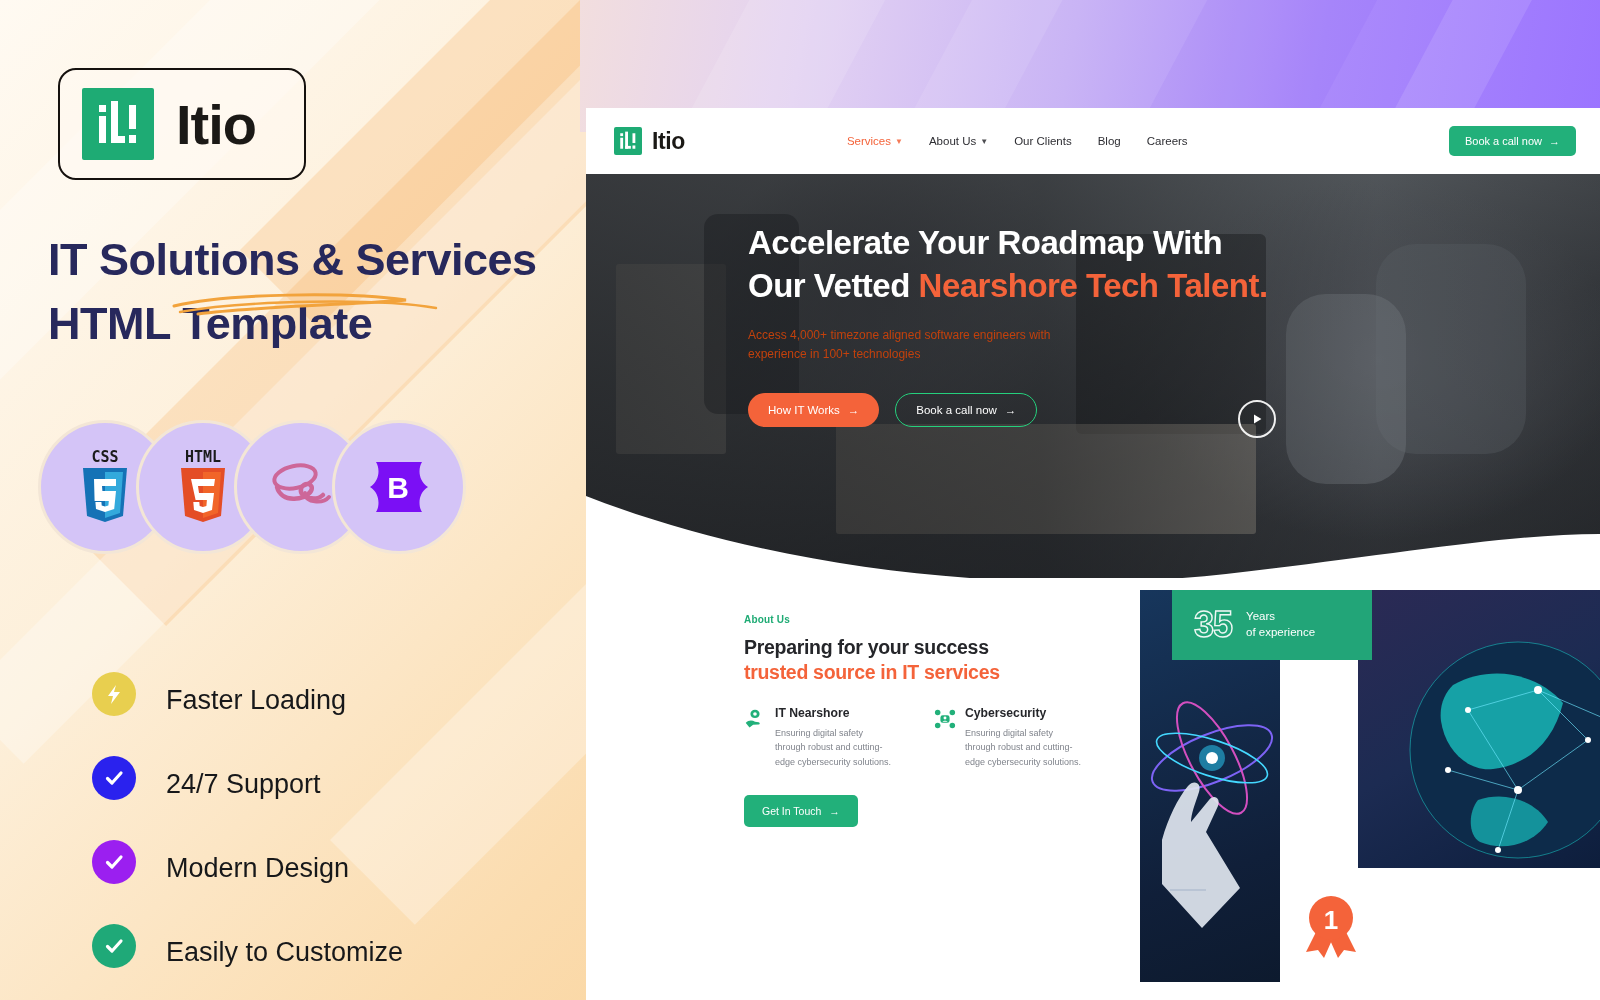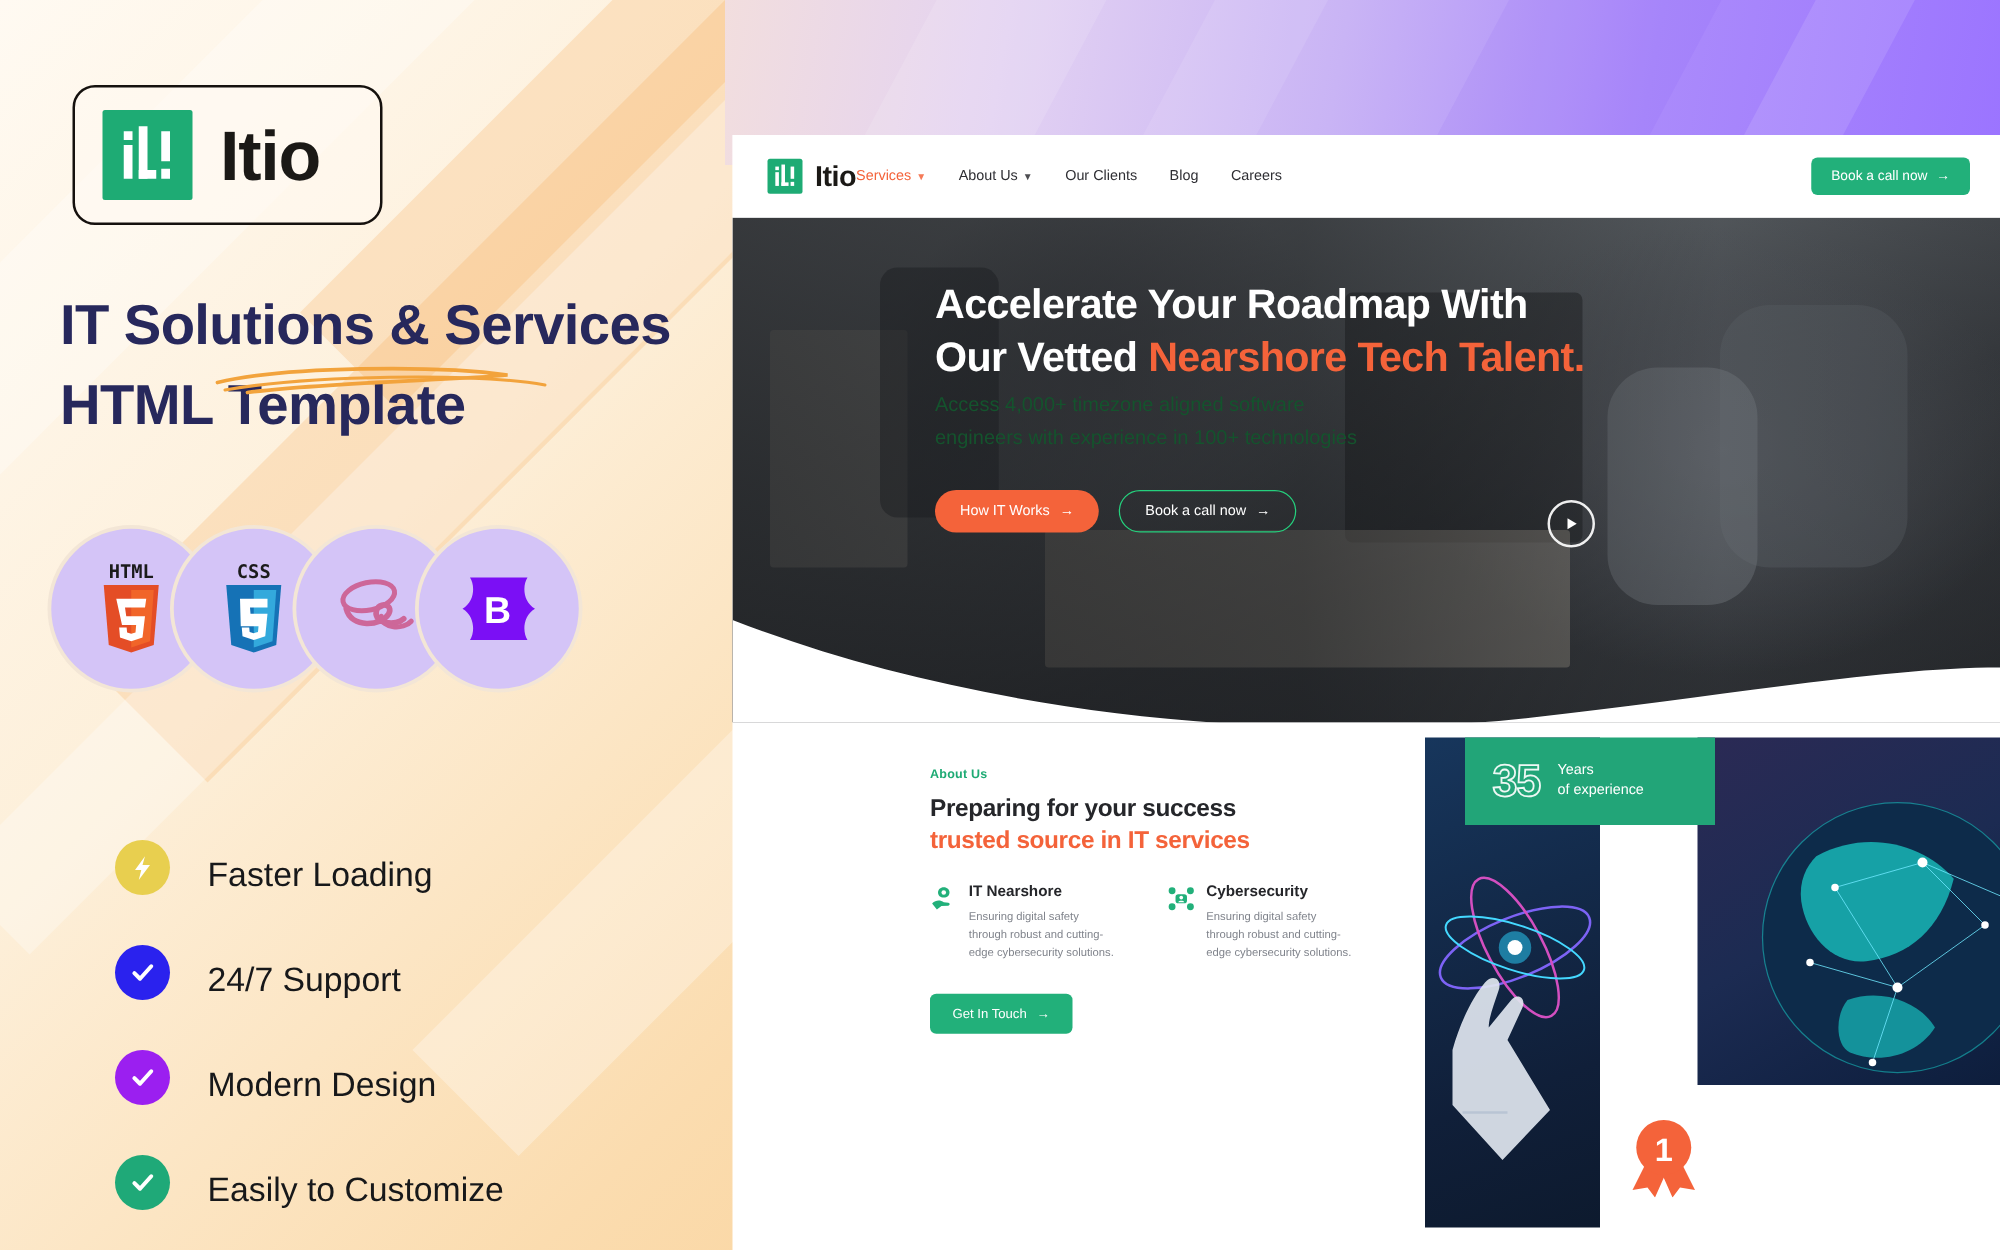--- a/index.html
+++ b/index.html
@@ -48,42 +48,42 @@
   .flabel{font-size:27px;color:#17181a}
 
   
   .site{position:absolute;left:586px;top:108px;width:1014px;height:892px;background:#fff;overflow:hidden}
 
   .nav{height:66px;background:#fff;display:flex;align-items:center;padding:0 0 0 28px;position:relative;z-index:5}
   .nav-logo{display:flex;align-items:center;gap:10px}
   .nav-mark{width:28px;height:28px;background:#1eab74;color:#fff;border-radius:2px;display:flex;
     align-items:center;justify-content:center;font-size:16px;font-weight:700;letter-spacing:-1px;font-family:"DejaVu Sans",sans-serif}
   .nav-word{font-size:23px;font-weight:700;color:#1b1916;letter-spacing:-.4px}
-  .nav-links{display:flex;gap:26px;}
+  .nav-links{display:flex;gap:26px;margin-left:162px}
   .nav-links a{font-size:11.5px;color:#2e2e33;text-decoration:none;display:flex;align-items:center;gap:4px;white-space:nowrap}
   .nav-links a.active{color:#f4633a}
   .chev{font-size:8px;opacity:.85}
   .nav-cta{margin-left:auto;margin-right:24px;background:#22b07a;color:#fff;font-size:11px;
     padding:9px 16px;border-radius:5px;display:flex;align-items:center;gap:7px;white-space:nowrap}
 
   
   .hero{position:relative;height:404px;overflow:hidden}
   .hero-img{position:absolute;inset:0;background:
       radial-gradient(ellipse 340px 250px at 78% 46%,#5d6168 0%,rgba(40,42,46,0) 72%),
       radial-gradient(ellipse 260px 220px at 30% 30%,#62666d 0%,rgba(40,42,46,0) 70%),
       linear-gradient(160deg,#9aa0a6 0%,#6e7479 28%,#44484d 62%,#2c2f33 100%);
   }
   .hero-shade{position:absolute;inset:0;background:linear-gradient(90deg,rgba(16,17,19,.72) 0%,rgba(16,17,19,.58) 45%,rgba(16,17,19,.22) 78%,rgba(16,17,19,.30) 100%)}
   
   .prop{position:absolute;border-radius:3px;opacity:.45}
   .hero-wave{position:absolute;left:0;right:0;bottom:-2px;height:110px}
   .hero-content{position:absolute;left:162px;top:48px;width:520px;z-index:3}
   .hero-content h2{font-size:33px;line-height:1.30;color:#fff;font-weight:700;letter-spacing:-.5px}
   .hero-content h2 .accent{color:#f4633a}
-  .hero-sub{margin-top:4px;font-size:16px;line-height:1.62;color:#14532d;width:345px}
+  .hero-sub{margin-top:18px;font-size:12px;line-height:1.62;color:#c2410c;width:345px}
   .hero-btns{margin-top:28px;display:flex;gap:16px}
   .btn-o{background:#f4633a;color:#fff;font-size:11.5px;padding:10px 20px;border-radius:20px;display:flex;align-items:center;gap:8px}
   .btn-g{border:1.4px solid #25d07d;color:#fff;font-size:11.5px;padding:10px 20px;border-radius:20px;display:flex;align-items:center;gap:8px}
   .play{position:absolute;left:652px;top:226px;width:38px;height:38px;border-radius:50%;
     border:2px solid rgba(255,255,255,.92);display:flex;align-items:center;justify-content:center;z-index:4}
 
   
   .about{position:absolute;left:158px;top:506px;width:340px}
   .eyebrow{font-size:10px;color:#1eab74;font-weight:700;letter-spacing:.2px}
   .about h3{margin-top:10px;font-size:19.5px;line-height:1.30;color:#25262a;font-weight:700;letter-spacing:-.3px}
@@ -155,34 +155,34 @@
       <svg class="swoosh" viewBox="0 0 285 26">
         <path d="M6 16 C60 3, 180 2, 238 10 C200 14, 90 16, 30 24" fill="none" stroke="#f2a33c" stroke-width="3" stroke-linecap="round"></path>
         <path d="M12 22 C80 10, 210 8, 268 18" fill="none" stroke="#f2a33c" stroke-width="2.4" stroke-linecap="round"></path>
       </svg>
     </div>
 
     <div class="badges">
       <div class="badge">
         <div class="bi">
           <svg width="72" height="82" viewBox="0 0 72 82" aria-hidden="true">
+            <text x="36" y="16" text-anchor="middle" font-size="15" font-weight="700" fill="#1b1b1b" font-family="DejaVu Sans Mono, monospace">CSS</text>
+            <path d="M14 22 L58 22 L54 70 L36 76 L18 70 Z" fill="#1572b6"></path>
+            <path d="M36 26 L54 26 L51 67 L36 72 Z" fill="#33a9dc"></path>
+            <path d="M25 33 h22 v7 H33 l.4 5 H47l-1.8 18-9.2 3-9-3-.6-7h6l.3 3.5 3.3 1 3.4-1 .4-4.5H25.6z" fill="#fff"></path>
+          </svg>
+        </div>
+      </div>
+      <div class="badge">
+        <div class="bi">
+          <svg width="72" height="82" viewBox="0 0 72 82" aria-hidden="true">
             <text x="36" y="16" text-anchor="middle" font-size="15" font-weight="700" fill="#1b1b1b" font-family="DejaVu Sans Mono, monospace">HTML</text>
             <path d="M14 22 L58 22 L54 70 L36 76 L18 70 Z" fill="#e44d26"></path>
             <path d="M36 26 L54 26 L51 67 L36 72 Z" fill="#f16529"></path>
             <path d="M24 33 h24 l-1 7 H31 l1 7 h15 l-2 17 -9 3 -9 -3 -.7-8 h6 l.4 4 3.3 1 3.4-1 .5-6 H28.6z" fill="#fff"></path>
-          </svg>
-        </div>
-      </div>
-      <div class="badge">
-        <div class="bi">
-          <svg width="72" height="82" viewBox="0 0 72 82" aria-hidden="true">
-            <text x="36" y="16" text-anchor="middle" font-size="15" font-weight="700" fill="#1b1b1b" font-family="DejaVu Sans Mono, monospace">CSS</text>
-            <path d="M14 22 L58 22 L54 70 L36 76 L18 70 Z" fill="#1572b6"></path>
-            <path d="M36 26 L54 26 L51 67 L36 72 Z" fill="#33a9dc"></path>
-            <path d="M25 33 h22 v7 H33 l.4 5 H47l-1.8 18-9.2 3-9-3-.6-7h6l.3 3.5 3.3 1 3.4-1 .4-4.5H25.6z" fill="#fff"></path>
           </svg>
         </div>
       </div>
       <div class="badge">
         <div class="bi">
           <svg width="80" height="60" viewBox="0 0 80 60" aria-hidden="true">
             <ellipse cx="34" cy="20" rx="21" ry="11" fill="none" stroke="#cd6799" stroke-width="4" transform="rotate(-12 34 20)"></ellipse>
             <path d="M16 30 C20 46, 44 44, 50 34 C54 26, 42 24, 40 32 C38 42, 56 44, 62 38" fill="none" stroke="#cd6799" stroke-width="4.5" stroke-linecap="round"></path>
             <path d="M44 36 C44 46, 62 47, 68 40" fill="none" stroke="#cd6799" stroke-width="4" stroke-linecap="round"></path>
           </svg>

